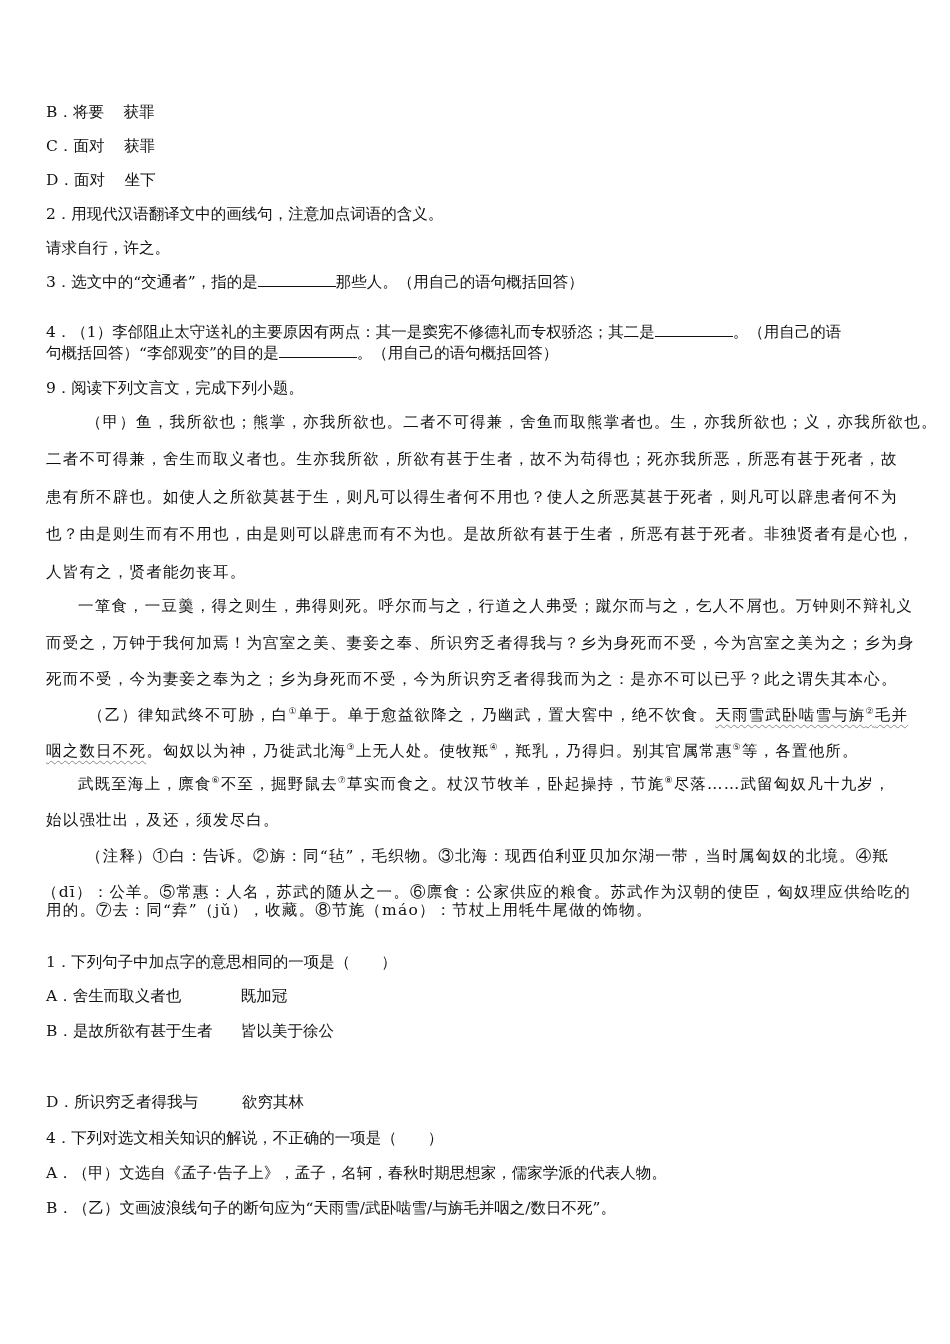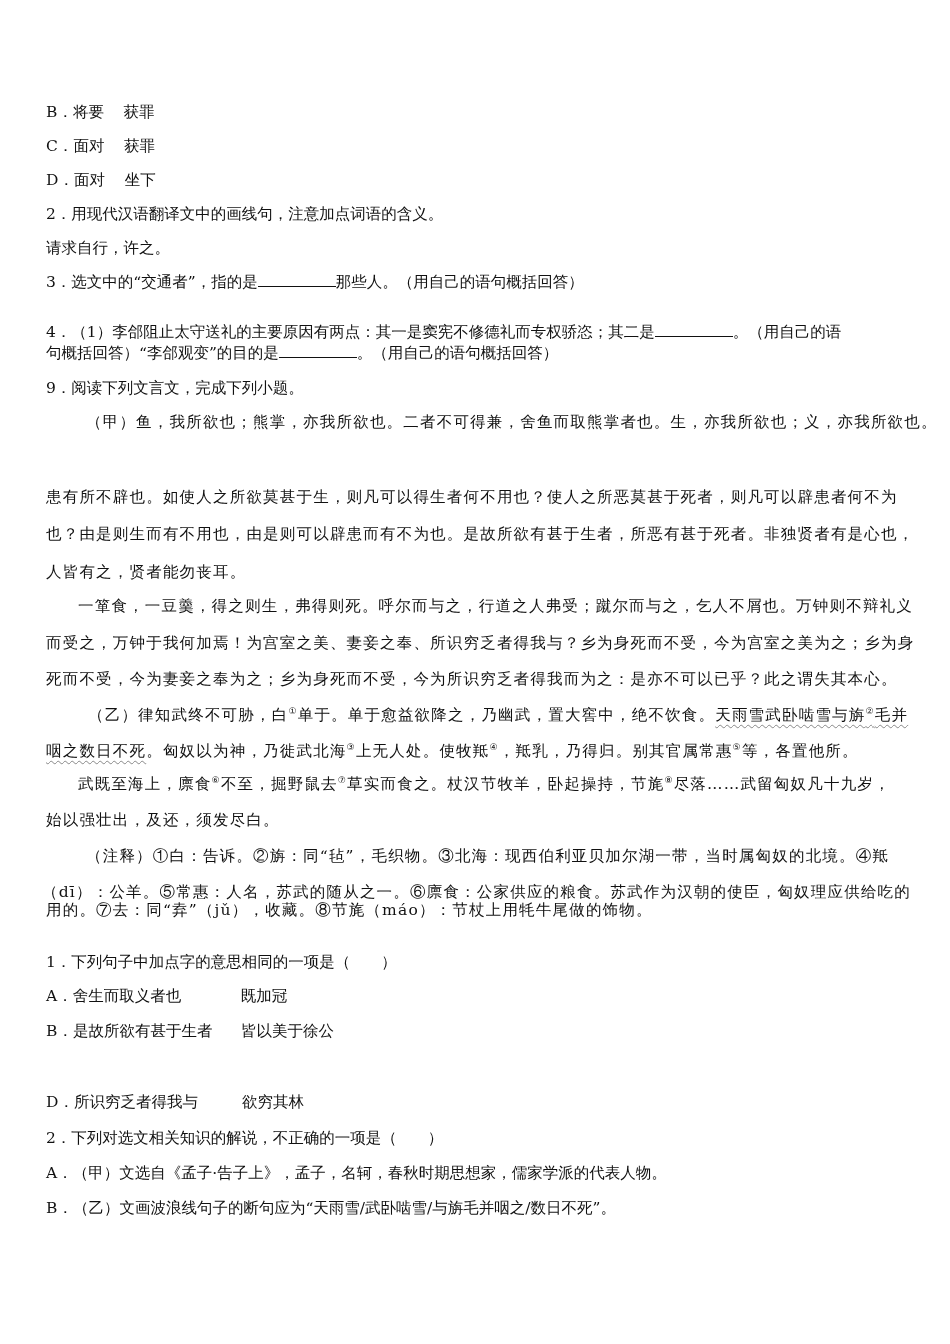--- a/index.html
+++ b/index.html
@@ -40,20 +40,21 @@
   <div class="line" style="top:322px">
     <span>4．（1）李郃阻止太守送礼的主要原因有两点：其一是窦宪不修德礼而专权骄恣；其二是</span><span class="blank"></span><span>。（用自己的语</span>
   </div>
   <div class="line" style="top:343px">
     <span>句概括回答）“李郃观变”的目的是</span><span class="blank"></span><span>。（用自己的语句概括回答）</span>
   </div>
 
   <div class="line" style="top:378px">9．阅读下列文言文，完成下列小题。</div>
 
   <div class="body-line indent" style="top:412px; left:54px">（甲）鱼，我所欲也；熊掌，亦我所欲也。二者不可得兼，舍鱼而取熊掌者也。生，亦我所欲也；义，亦我所欲也。</div>
+  <div class="body-line" style="top:449px">二者不可得兼，舍生而取义者也。生亦我所欲，所欲有甚于生者，故不为苟得也；死亦我所恶，所恶有甚于死者，故</div>
   <div class="body-line" style="top:487px">患有所不辟也。如使人之所欲莫甚于生，则凡可以得生者何不用也？使人之所恶莫甚于死者，则凡可以辟患者何不为</div>
   <div class="body-line" style="top:524px">也？由是则生而有不用也，由是则可以辟患而有不为也。是故所欲有甚于生者，所恶有甚于死者。非独贤者有是心也，</div>
   <div class="body-line" style="top:562px">人皆有之，贤者能勿丧耳。</div>
 
   <div class="body-line indent" style="top:596px; left:46px">一箪食，一豆羹，得之则生，弗得则死。呼尔而与之，行道之人弗受；蹴尔而与之，乞人不屑也。万钟则不辩礼义</div>
   <div class="body-line" style="top:633px">而受之，万钟于我何加焉！为宫室之美、妻妾之奉、所识穷乏者得我与？乡为身死而不受，今为宫室之美为之；乡为身</div>
   <div class="body-line" style="top:669px">死而不受，今为妻妾之奉为之；乡为身死而不受，今为所识穷乏者得我而为之：是亦不可以已乎？此之谓失其本心。</div>
 
   <div class="body-line indent" style="top:705px; left:56px">
     <span>（乙）律知武终不可胁，白</span><sup>①</sup><span>单于。单于愈益欲降之，乃幽武，置大窖中，绝不饮食。</span><span class="wavy"><span>天雨雪武卧啮雪与旃</span><sup>②</sup><span>毛并</span></span>
@@ -74,21 +75,21 @@
   <div class="line" style="top:986px">
     <span>A．</span><span class="opt-col">舍生而取义者也</span><span>既加冠</span>
   </div>
   <div class="line" style="top:1021px">
     <span>B．</span><span class="opt-col">是故所欲有甚于生者</span><span>皆以美于徐公</span>
   </div>
   <div class="line" style="top:1092px">
     <span>D．</span><span class="opt-col">所识穷乏者得我与</span><span>欲穷其林</span>
   </div>
 
-  <div class="line" style="top:1128px">2．下列对选文相关知识的解说，不正确的一项是（　　）</div>
+  <div class="line" style="top:1128px">4．下列对选文相关知识的解说，不正确的一项是（　　）</div>
   <div class="line" style="top:1163px">
     <span>A．</span><span>（甲）文选自《孟子·告子上》，孟子，名轲，春秋时期思想家，儒家学派的代表人物。</span>
   </div>
   <div class="line" style="top:1198px">
     <span>B．</span><span>（乙）文画波浪线句子的断句应为“天雨雪/武卧啮雪/与旃毛并咽之/数日不死”。</span>
   </div>
 
 </div>
 
 </body></html>

